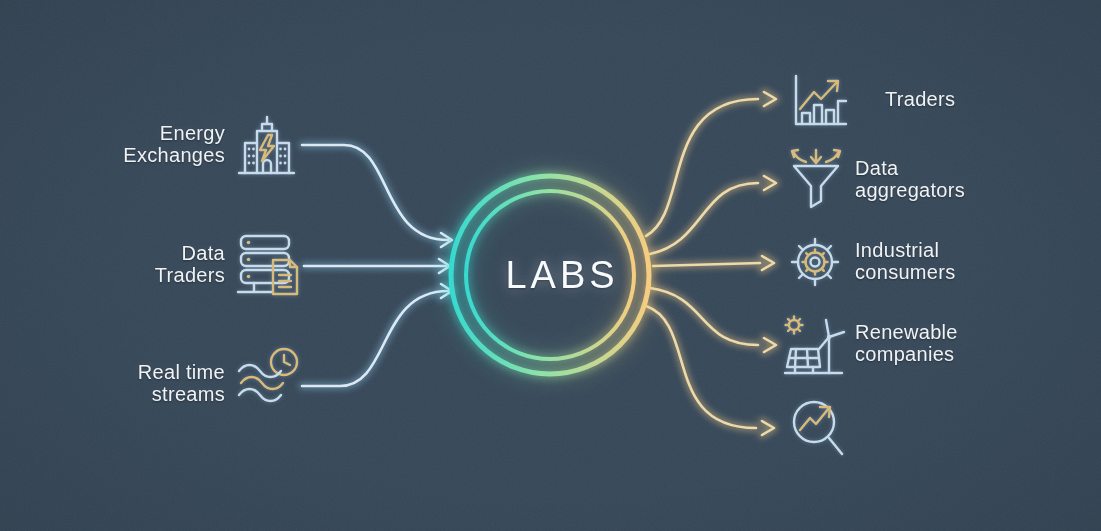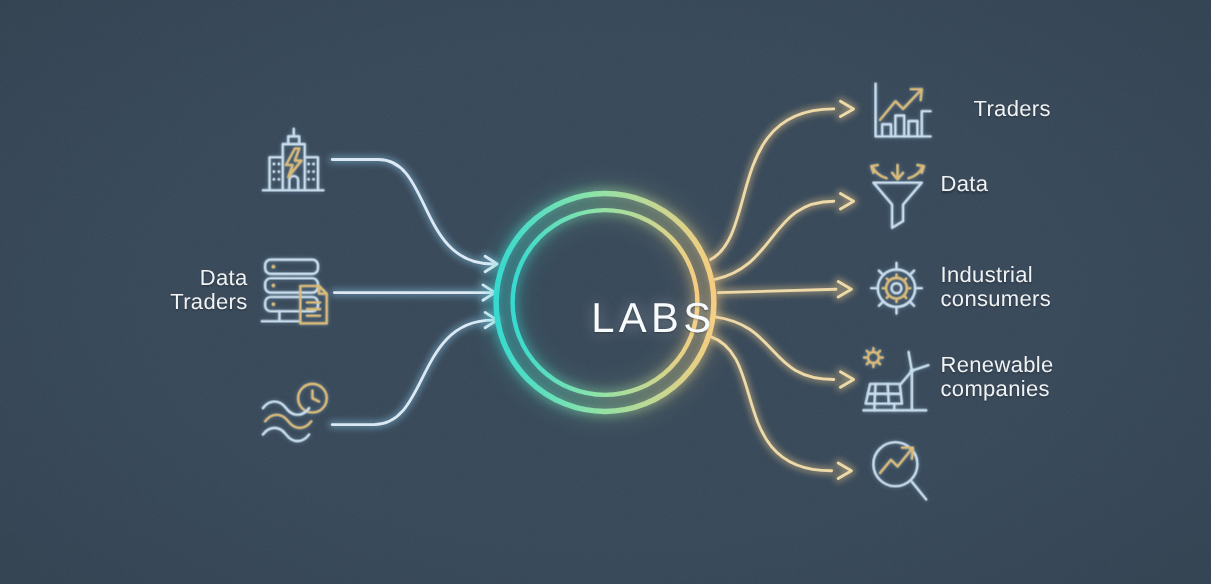--- a/index.html
+++ b/index.html
@@ -25,25 +25,24 @@
   }
   .stage svg.scene{position:absolute;left:0;top:0;}
   .label{
     position:absolute;color:var(--text);font-size:20px;line-height:22px;
     font-weight:500;letter-spacing:.3px;
     text-shadow:0 1px 2px rgba(0,0,0,.4), 0 0 10px rgba(255,255,255,.10);
   }
   .label.right-align{text-align:right;}
   .label.left-align{text-align:left;}
   .hub-label{
-    position:absolute;left:450px;top:262px;width:224px;height:56px;
+    position:absolute;left:450px;top:247px;width:224px;height:56px;
     display:flex;align-items:center;justify-content:center;
     color:#f8fbfd;font-size:38px;font-weight:500;letter-spacing:4px;
     text-shadow:0 0 14px rgba(255,255,255,.35), 0 1px 2px rgba(0,0,0,.35);
-    padding-left:32px;
   }
   .line-blue{stroke:var(--input-line);stroke-width:2.6;fill:none;stroke-linecap:round;stroke-linejoin:round;}
   .glow-blue{stroke:#8fd2f2;stroke-width:7;fill:none;stroke-linecap:round;stroke-linejoin:round;opacity:.40;}
   .line-gold{stroke:var(--output-line);stroke-width:2.6;fill:none;stroke-linecap:round;stroke-linejoin:round;}
   .glow-gold{stroke:#ffd98f;stroke-width:7;fill:none;stroke-linecap:round;stroke-linejoin:round;opacity:.40;}
   .ring{stroke:url(#ringGrad);fill:none;}
   .icon-b{stroke:var(--icon-blue);stroke-width:2.4;fill:none;stroke-linecap:round;stroke-linejoin:round;}
   .icon-g{stroke:var(--icon-gold);stroke-width:2.4;fill:none;stroke-linecap:round;stroke-linejoin:round;}
   .dot-b{fill:var(--icon-blue);stroke:none;}
   .dot-g{fill:var(--icon-gold);stroke:none;}
@@ -231,30 +230,39 @@
         <path class="icon-g" d="M12 32 L22 20 L28 26 L41 10"></path>
         <path class="icon-g" d="M32 9 L42 9 L41 19"></path>
       </g>
     </g>
 
     <rect width="1101" height="531" filter="url(#grain)"></rect>
   </svg>
 
   <div class="hub-label">LABS</div>
 
+  <div class="label right-align" style="right:876px;top:122px;">
+    <div>Energy</div>
+    <div>Exchanges</div>
+  </div>
   <div class="label right-align" style="right:876px;top:242px;">
     <div>Data</div>
     <div>Traders</div>
   </div>
+  <div class="label right-align" style="right:876px;top:361px;">
+    <div>Real time</div>
+    <div>streams</div>
+  </div>
 
   <div class="label left-align" style="left:885px;top:88px;text-align:center;">
     <div>Traders</div>
   </div>
   <div class="label left-align" style="left:855px;top:157px;">
     <div>Data</div>
+    <div>aggregators</div>
   </div>
   <div class="label left-align" style="left:855px;top:239px;">
     <div>Industrial</div>
     <div>consumers</div>
   </div>
   <div class="label left-align" style="left:855px;top:321px;">
     <div>Renewable</div>
     <div>companies</div>
   </div>
 

